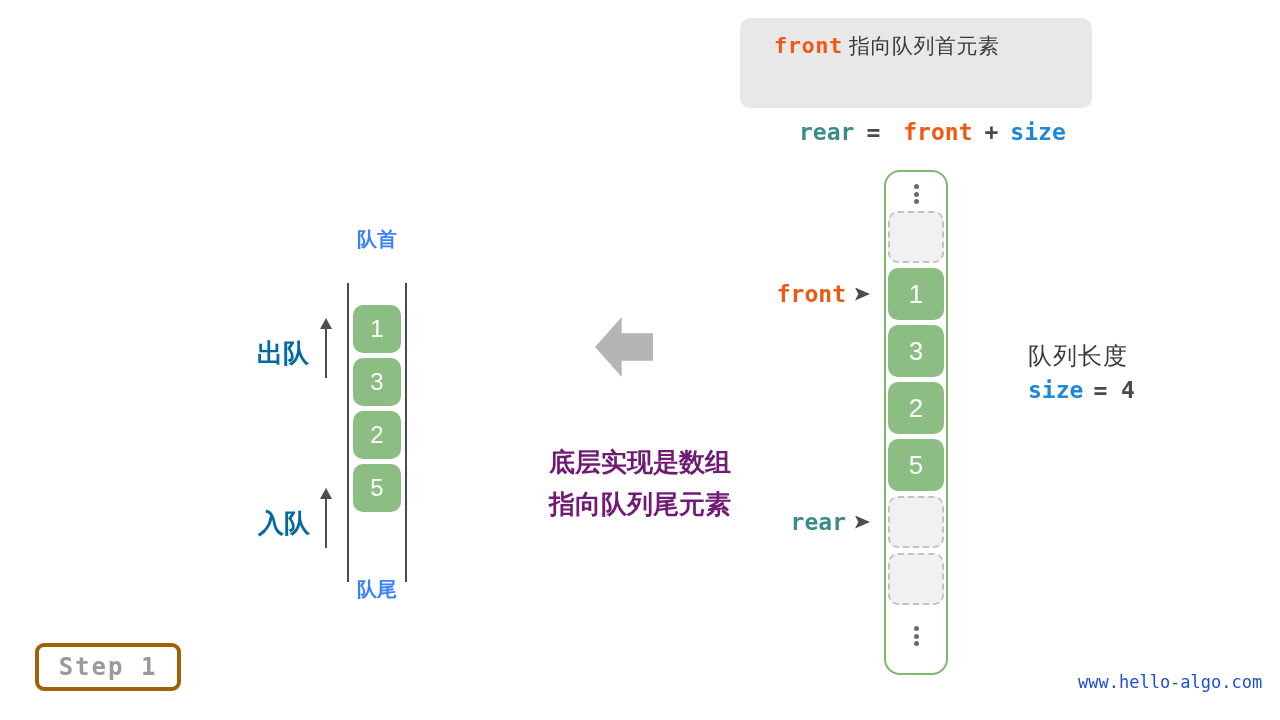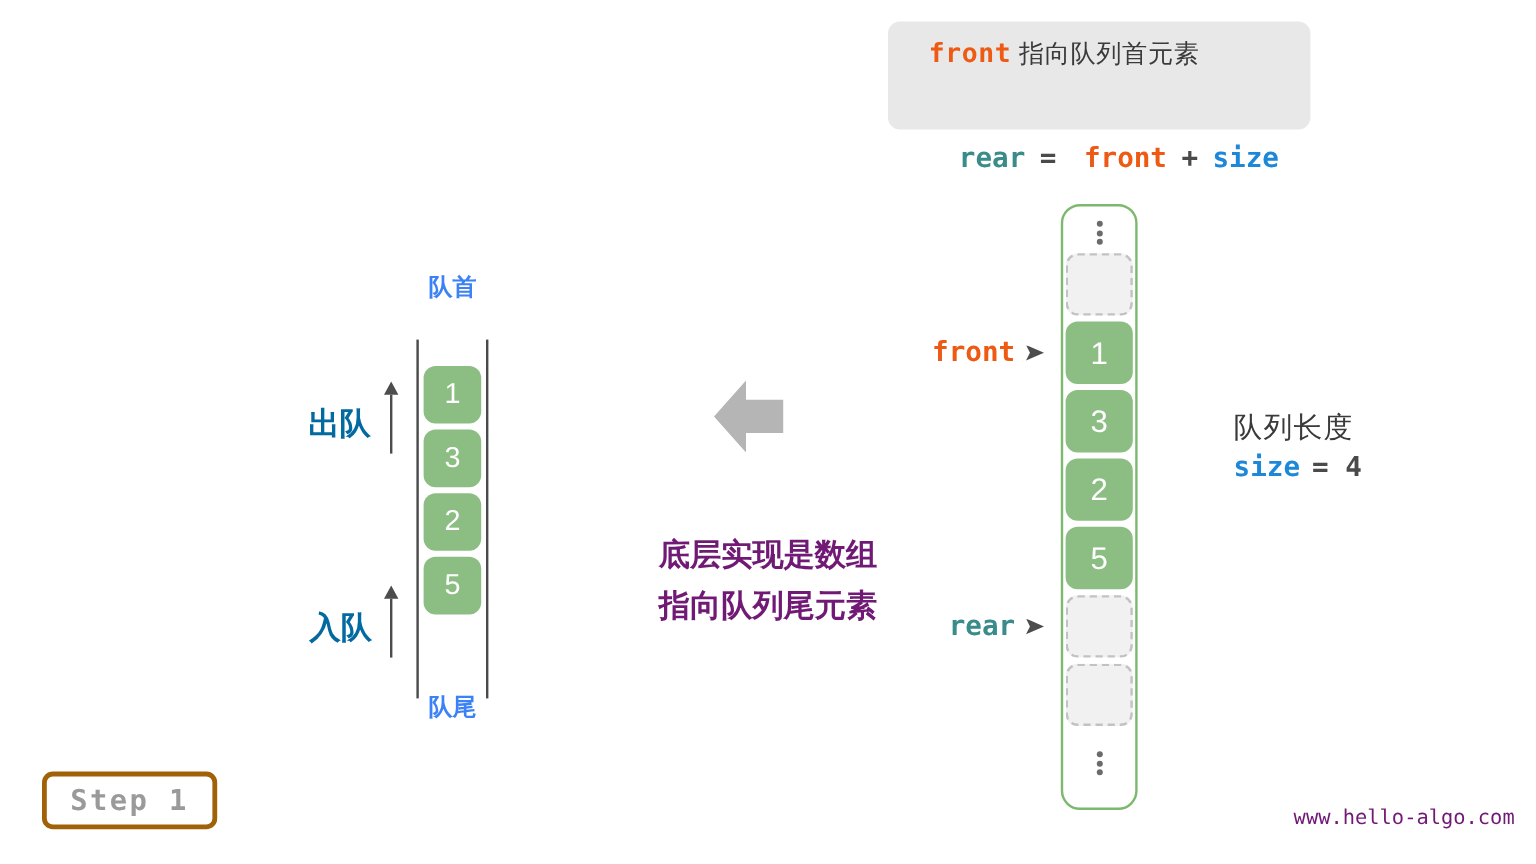--- a/index.html
+++ b/index.html
@@ -99,21 +99,21 @@
   
   .step-badge {
     position:absolute; left:35px; top:643px; width:146px; height:48px; box-sizing:border-box;
     border:4px solid #a16207; border-radius:9px; background:#ffffff;
     display:flex; align-items:center; justify-content:center;
     font-family:"DejaVu Sans Mono", monospace; font-weight:bold; font-size:24px;
     color:#9a9a9a; letter-spacing:2px;
   }
   .watermark {
     position:absolute; left:1078px; top:672px;
-    font-family:"DejaVu Sans Mono", monospace; font-size:17px; color:#701a75;
+    font-family:"DejaVu Sans Mono", monospace; font-size:17px; color:#1d4ed8;
   }
 </style>
 </head>
 <body>
 
 <div class="canvas">
 
   <div class="info-box">
     <div class="info-line"><span class="kw kw-front">front</span>
       <span>指向队列首元素</span></div>

